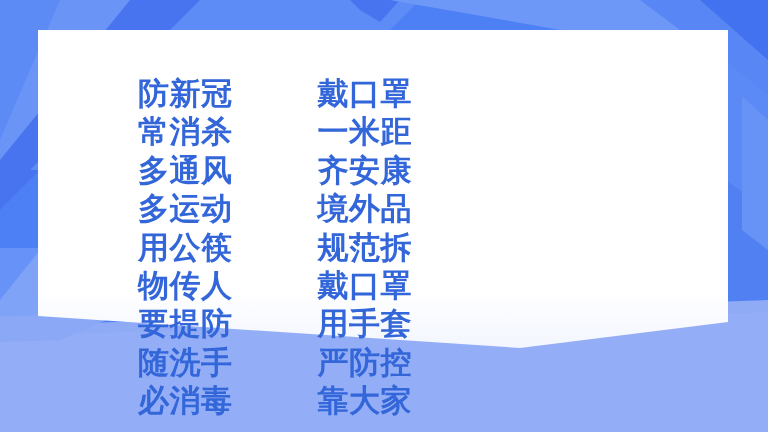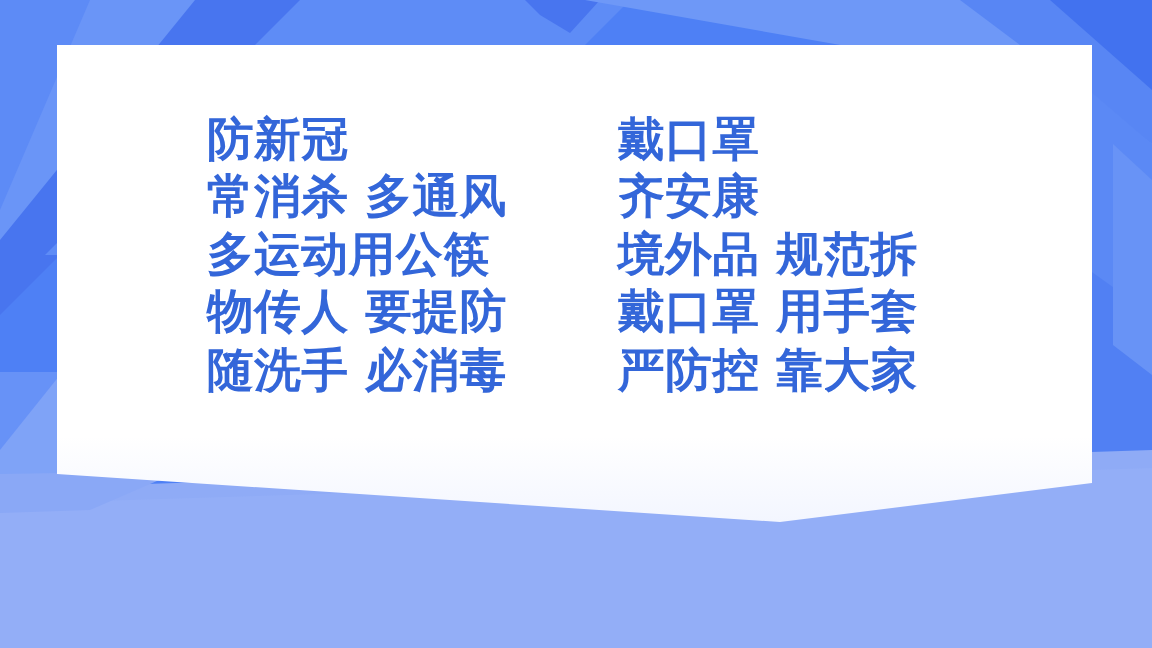--- a/index.html
+++ b/index.html
@@ -44,21 +44,21 @@
   }
 
   .col{
     display:flex;
     flex-direction:column;
     gap:0px;
   }
 
   .slogan-line{
     display:flex;
-    flex-direction:row;
+    flex-direction:column;
     align-items:baseline;
     white-space:nowrap;
     font-size:31px;
     line-height:38.4px;
     font-weight:bold;
     color:#3366d9;
     letter-spacing:0.5px;
     font-family:"DejaVu Sans","Liberation Sans",sans-serif;
   }
 
@@ -140,20 +140,21 @@
           <span class="phrase phrase-a">随洗手</span>
           <span class="phrase phrase-b">必消毒</span>
         </div>
       </div>
 
       <div class="col">
         <div class="slogan-line">
           <span class="phrase phrase-a">戴口罩</span>
         </div>
         <div class="slogan-line">
+          <span class="phrase phrase-b">一米距</span>
         </div>
         <div class="slogan-line">
           <span class="phrase phrase-b">齐安康</span>
         </div>
         <div class="slogan-line">
           <span class="phrase phrase-a">境外品</span>
           <span class="phrase phrase-b">规范拆</span>
         </div>
         <div class="slogan-line">
           <span class="phrase phrase-a">戴口罩</span>

